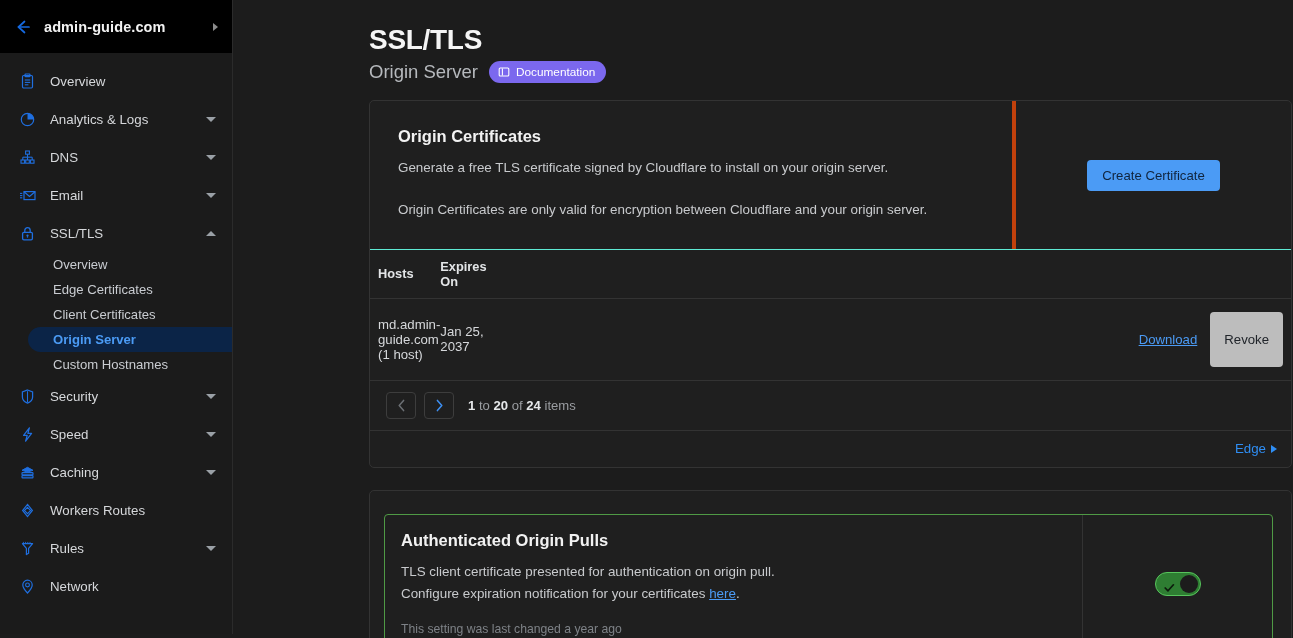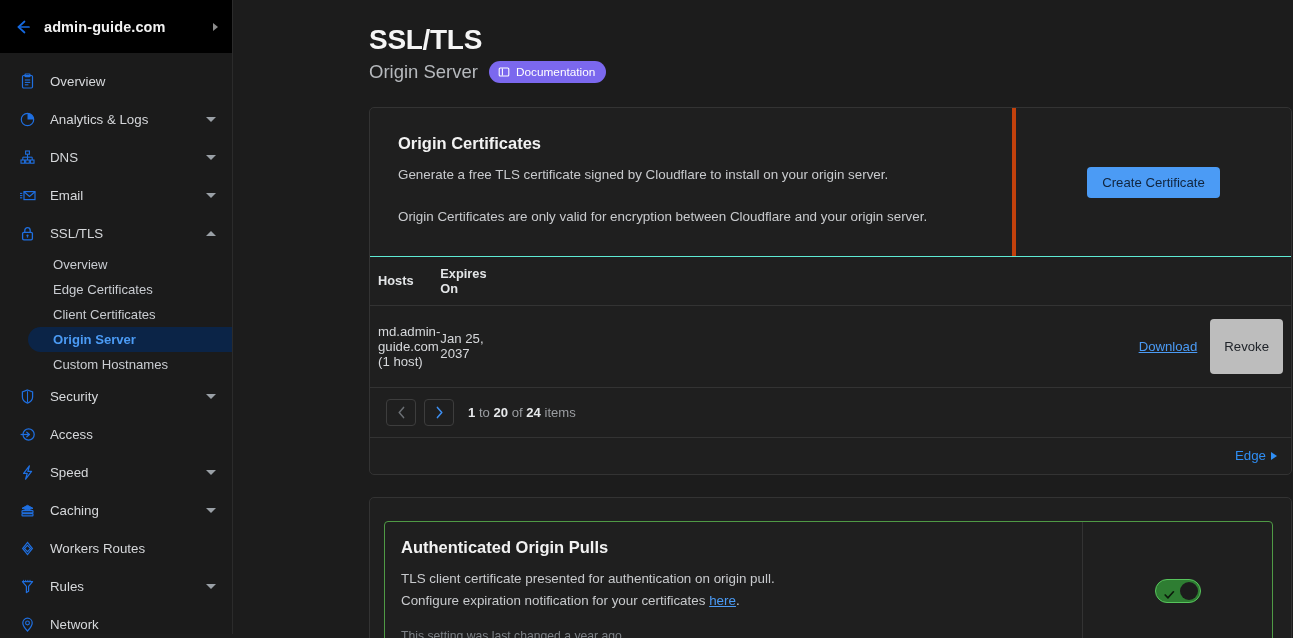--- a/index.html
+++ b/index.html
@@ -98,21 +98,21 @@
   }
   .doc-badge .bk { width: 12px; height: 12px; display:block; }
 
   
   .card {
     margin: 0 0 0 136px; width: 923px;
     background: #1f1f1f;
     border: 1px solid #333;
     border-radius: 5px;
   }
-  .card.first { margin-top: 24px; }
+  .card.first { margin-top: 17px; }
   .card-split { display: flex; }
   .card-left { flex: 1 1 auto; padding: 26px 30px 28px 28px; position: relative; }
   .card-right {
     flex: 0 0 279px; border-left: 4px solid #c2410c;
     display: flex; align-items: center; justify-content: center;
   }
   .card-h {
     color: #f2f2f2; font-size: 16.5px; font-weight: bold;
     margin-bottom: 12px;
   }
@@ -321,30 +321,20 @@
         <span class="ico">
           <svg width="17" height="17" viewBox="0 0 17 17">
               <path d="M8.5 2 L13.6 4 V9 C13.6 12 11.2 14.2 8.5 15.2 C5.8 14.2 3.4 12 3.4 9 V4 Z" fill="none" stroke="#1f6fe0" stroke-width="1.25"></path>
               <line x1="8.5" y1="3.2" x2="8.5" y2="14.4" stroke="#1f6fe0" stroke-width="1.1"></line>
             </svg>
         </span>
         <span class="label">Security</span>
         <span class="chev"></span>
       </div>
 
-      <div class="nav-row">
-        <span class="ico">
-          <svg width="18" height="17" viewBox="0 0 18 17">
-              <circle cx="9.6" cy="8.5" r="5.6" fill="none" stroke="#1f6fe0" stroke-width="1.25"></circle>
-              <line x1="1.6" y1="8.5" x2="10.4" y2="8.5" stroke="#1f6fe0" stroke-width="1.25"></line>
-              <path d="M7.8 6.2 L10.4 8.5 L7.8 10.8" fill="none" stroke="#1f6fe0" stroke-width="1.25" stroke-linecap="round" stroke-linejoin="round"></path>
-            </svg>
-        </span>
-        <span class="label">Access</span>
-      </div>
 
       <div class="nav-row">
         <span class="ico">
           <svg width="17" height="17" viewBox="0 0 17 17">
               <path d="M10.4 1.8 L4.6 9.4 H8.2 L6.6 15.2 L12.6 7.4 H8.9 Z" fill="none" stroke="#1f6fe0" stroke-width="1.25" stroke-linejoin="round"></path>
             </svg>
         </span>
         <span class="label">Speed</span>
         <span class="chev"></span>
       </div>

